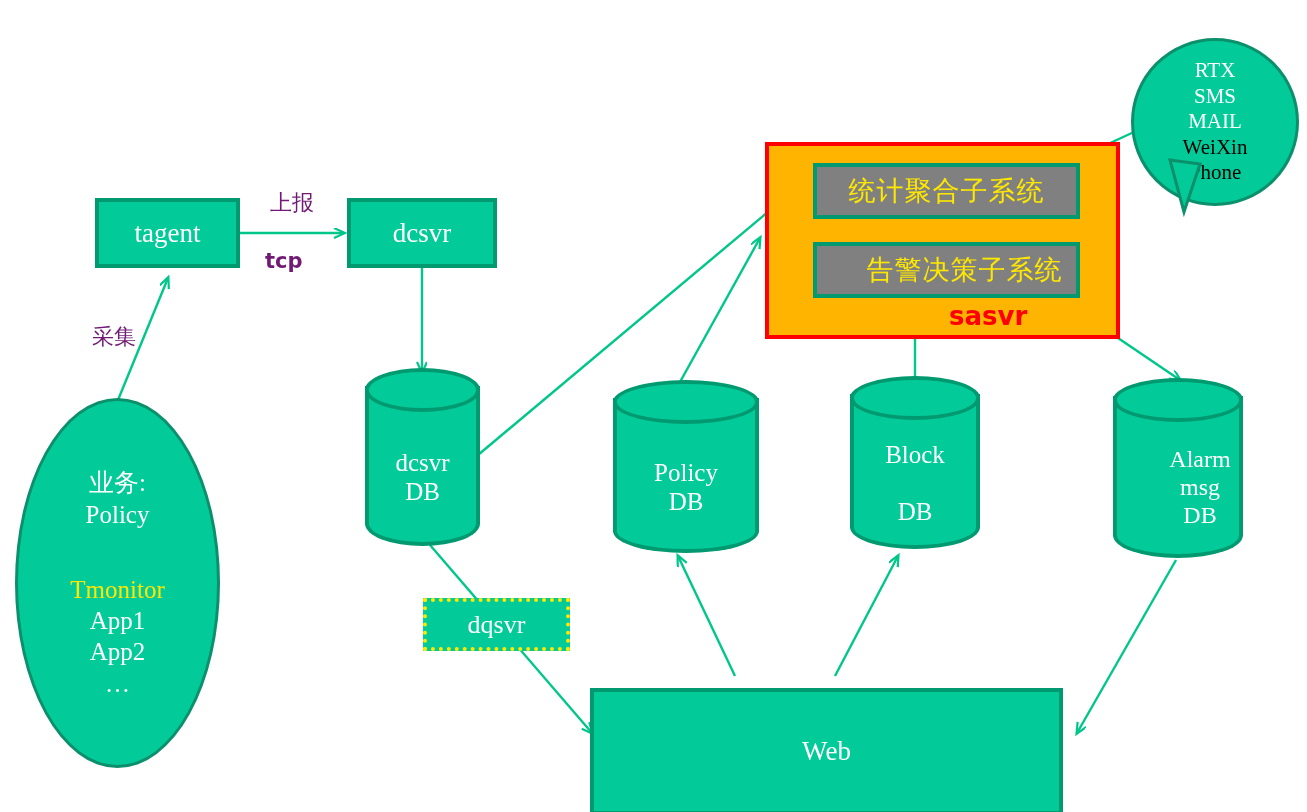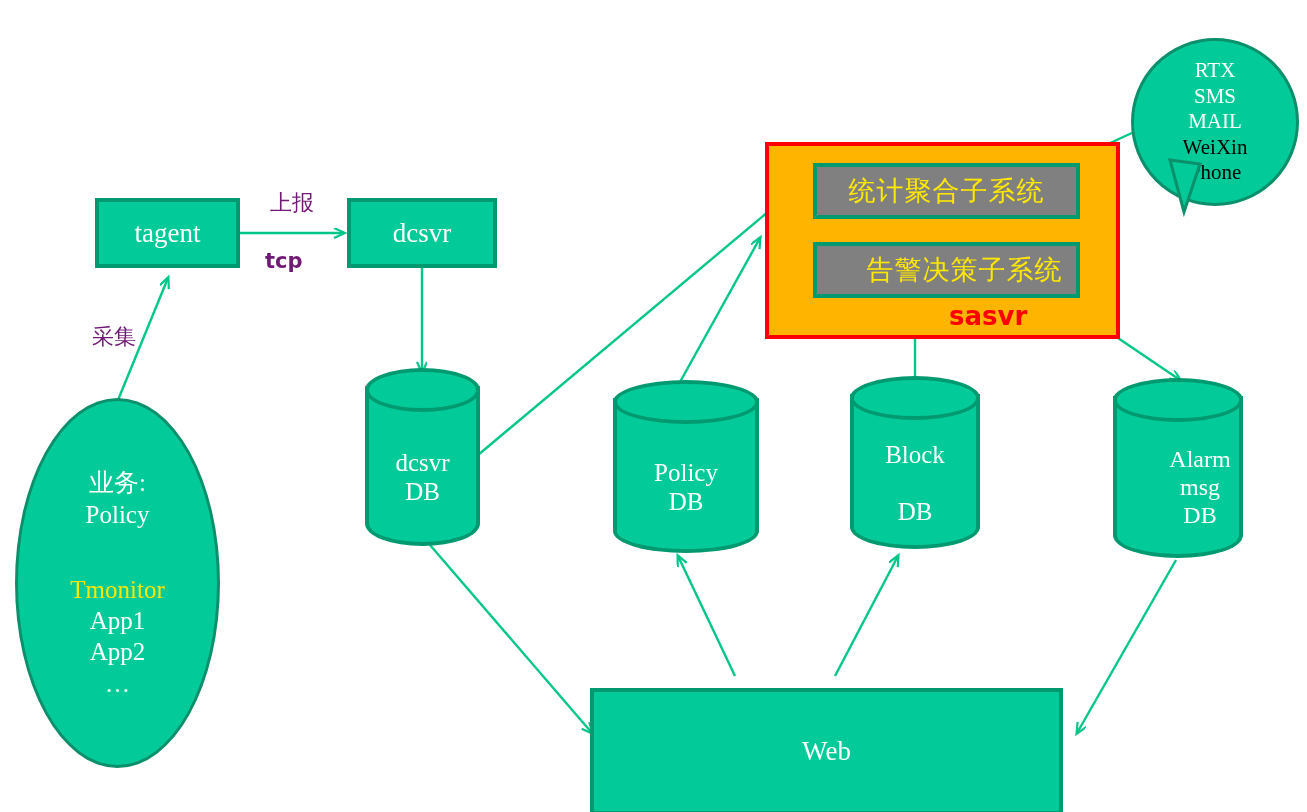--- a/index.html
+++ b/index.html
@@ -237,20 +237,21 @@
   <div class="cyl" style="left:1113px; top:378px; width:130px; height:180px;">
     <div class="body"></div>
     <div class="top"></div>
     <div class="label" style="font-size:24px;padding-left:44px;">
       <span>Alarm</span>
       <span>msg</span>
       <span>DB</span>
     </div>
   </div>
 
+  <div class="node rect-dashed" style="left:423px; top:598px; width:147px; height:53px; font-size:26px;">dqsvr</div>
 
   <div class="node rect" style="left:590px; top:688px; width:473px; height:127px; font-size:27px;">Web</div>
 
   <div id="sasvr-box" style="left:765px; top:142px; width:355px; height:197px;">
     <div class="subsys" style="left:44px; top:17px; width:267px; height:56px;">统计聚合子系统</div>
     <div class="subsys" style="left:44px; top:96px; width:267px; height:56px;padding-left:36px;">告警决策子系统</div>
     <div id="sasvr-label" style="left:172px; top:155px;margin-left:8px;">sasvr</div>
   </div>
 
   <div id="bubble" style="left:1131px; top:38px; width:168px; height:168px;">

